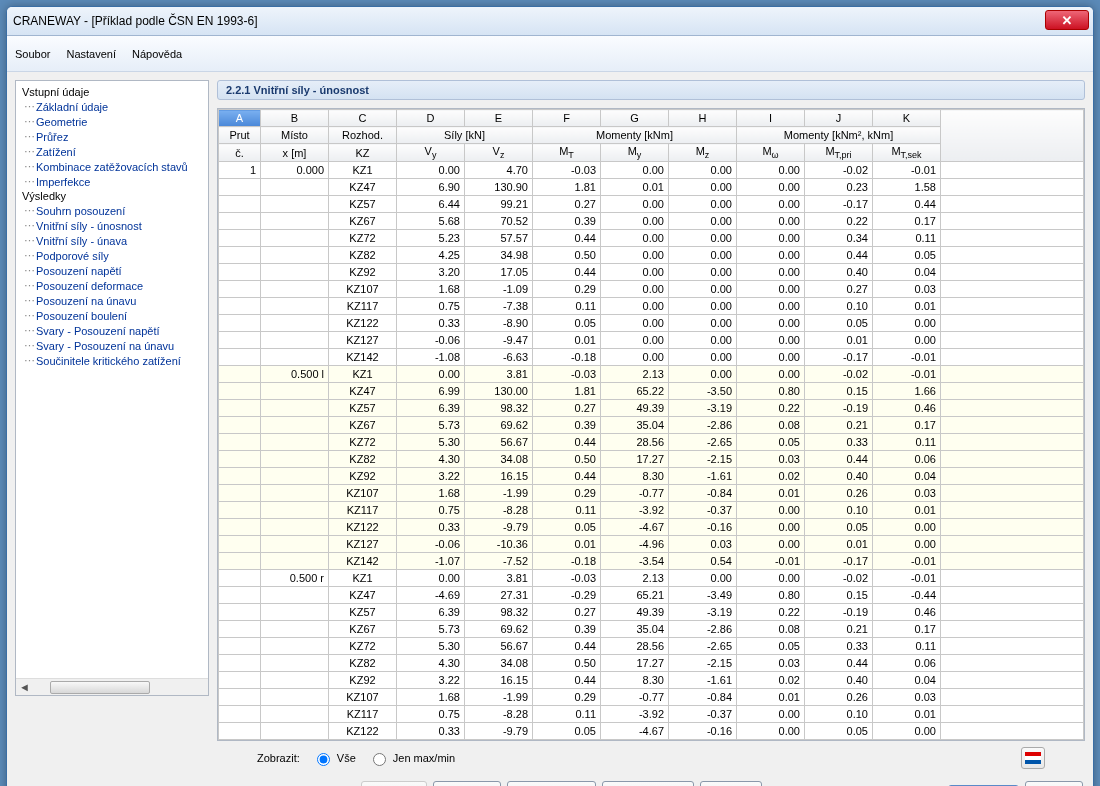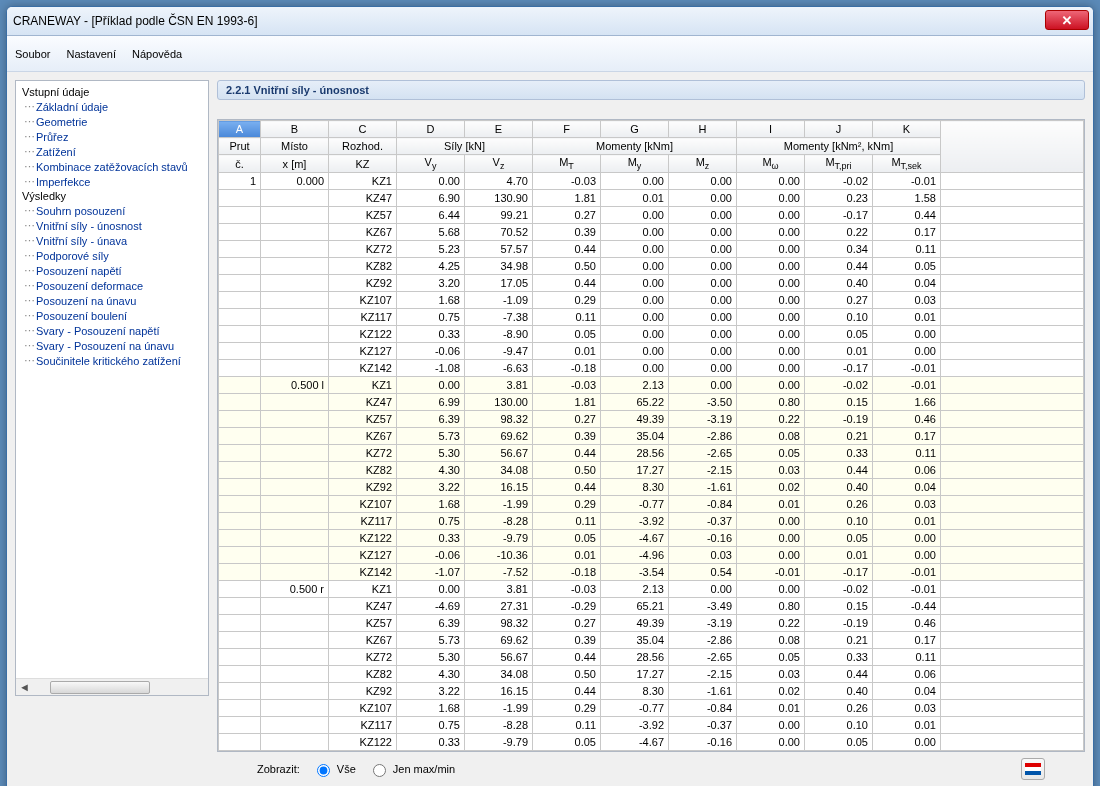--- a/index.html
+++ b/index.html
@@ -13,29 +13,29 @@
 .body { display: flex; padding: 8px; gap: 8px; background: #f0f0f0; }
 .nav { width: 194px; background: #fff; border: 1px solid #b0b8c4; height: 616px; overflow: hidden; position: relative; }
 .nav-inner { padding: 4px 2px; }
 .nav .cat { color: #000; padding: 1px 4px; }
 .nav .item { color: #003399; padding: 1px 4px 1px 4px; white-space: nowrap; display:flex; align-items:center; }
 .nav .item .dots { color:#888; display:inline-block; width:14px; text-align:center; letter-spacing:-1px;}
 .nav .hscroll { position:absolute; bottom:0; left:0; right:0; height:17px; background:#f0f0f0; border-top:1px solid #ddd; display:flex; align-items:center;}
 .nav .hscroll .thumb{ margin-left:17px; width:100px; height:13px; background:linear-gradient(#f8f8f8,#d8d8d8); border:1px solid #aaa; border-radius:2px;}
 .nav .hscroll .arr{width:17px;height:17px;display:flex;align-items:center;justify-content:center;color:#555;}
 .main { flex: 1; display: flex; flex-direction: column; }
-.section-title { background: linear-gradient(#e6eef8,#d4e2f2); border: 1px solid #b0c0d8; border-radius: 3px; padding: 3px 8px; color: #1a3a6e; font-weight: bold; margin-bottom: 19px; }
+.section-title { background: linear-gradient(#e6eef8,#d4e2f2); border: 1px solid #b0c0d8; border-radius: 3px; padding: 3px 8px; color: #1a3a6e; font-weight: bold; margin-bottom: 8px; }
 .grid-wrap { border: 1px solid #b0b8c4; background: #fff; flex: 1; overflow: hidden; position:relative; height:640px;}
 .grid { width: 100%; border-collapse: collapse; table-layout: fixed; }
 .grid th, .grid td { border: 1px solid #c8c8c8; padding: 1px 4px; height: 17px; overflow: hidden; white-space: nowrap; }
 .grid thead th { background: linear-gradient(#fdfdfd,#eceef1); font-weight: normal; text-align: center; }
 .grid thead tr:first-child th.selA { background: linear-gradient(#7ab0f0,#4a88d8); color:#fff; }
 .grid tbody td { text-align: right; font-size:11px; }
 .grid tbody td.prut, .grid tbody td.misto { text-align: right; }
-.grid tbody td.kz { }
+.grid tbody td.kz { text-align: center; }
 .grid tbody tr.alt td { background: #fffff0; }
 .filter-row { display: flex; align-items: center; gap: 12px; padding: 6px 40px; }
 .filter-row label { display: flex; align-items: center; gap: 4px; }
 .filter-row .icon-btn { margin-left: auto; width: 24px; height: 22px; border: 1px solid #aaa; border-radius: 3px; background: linear-gradient(#fafafa,#e8e8e8); display:flex; align-items:center; justify-content:center;}
 .footer { display: flex; align-items: center; gap: 6px; padding: 6px 2px 2px 2px; }
 .footer .left-icons { display: flex; gap: 4px; margin-right:4px;}
 .btn { height: 23px; padding: 16px 12px; background: linear-gradient(#fafafa,#e4e4e4); border: 1px solid #8a98aa; border-radius: 3px; display: inline-flex; align-items: center; cursor: pointer; }
 .btn.disabled { color: #999; border-color: #ccc; }
 .btn.icon { width: 26px; padding: 0; justify-content: center; }
 .btn.primary { background: linear-gradient(#eaf3ff,#cde3fb); border-color:#5a8ac8; padding:12px 26px; font-weight:bold;}

